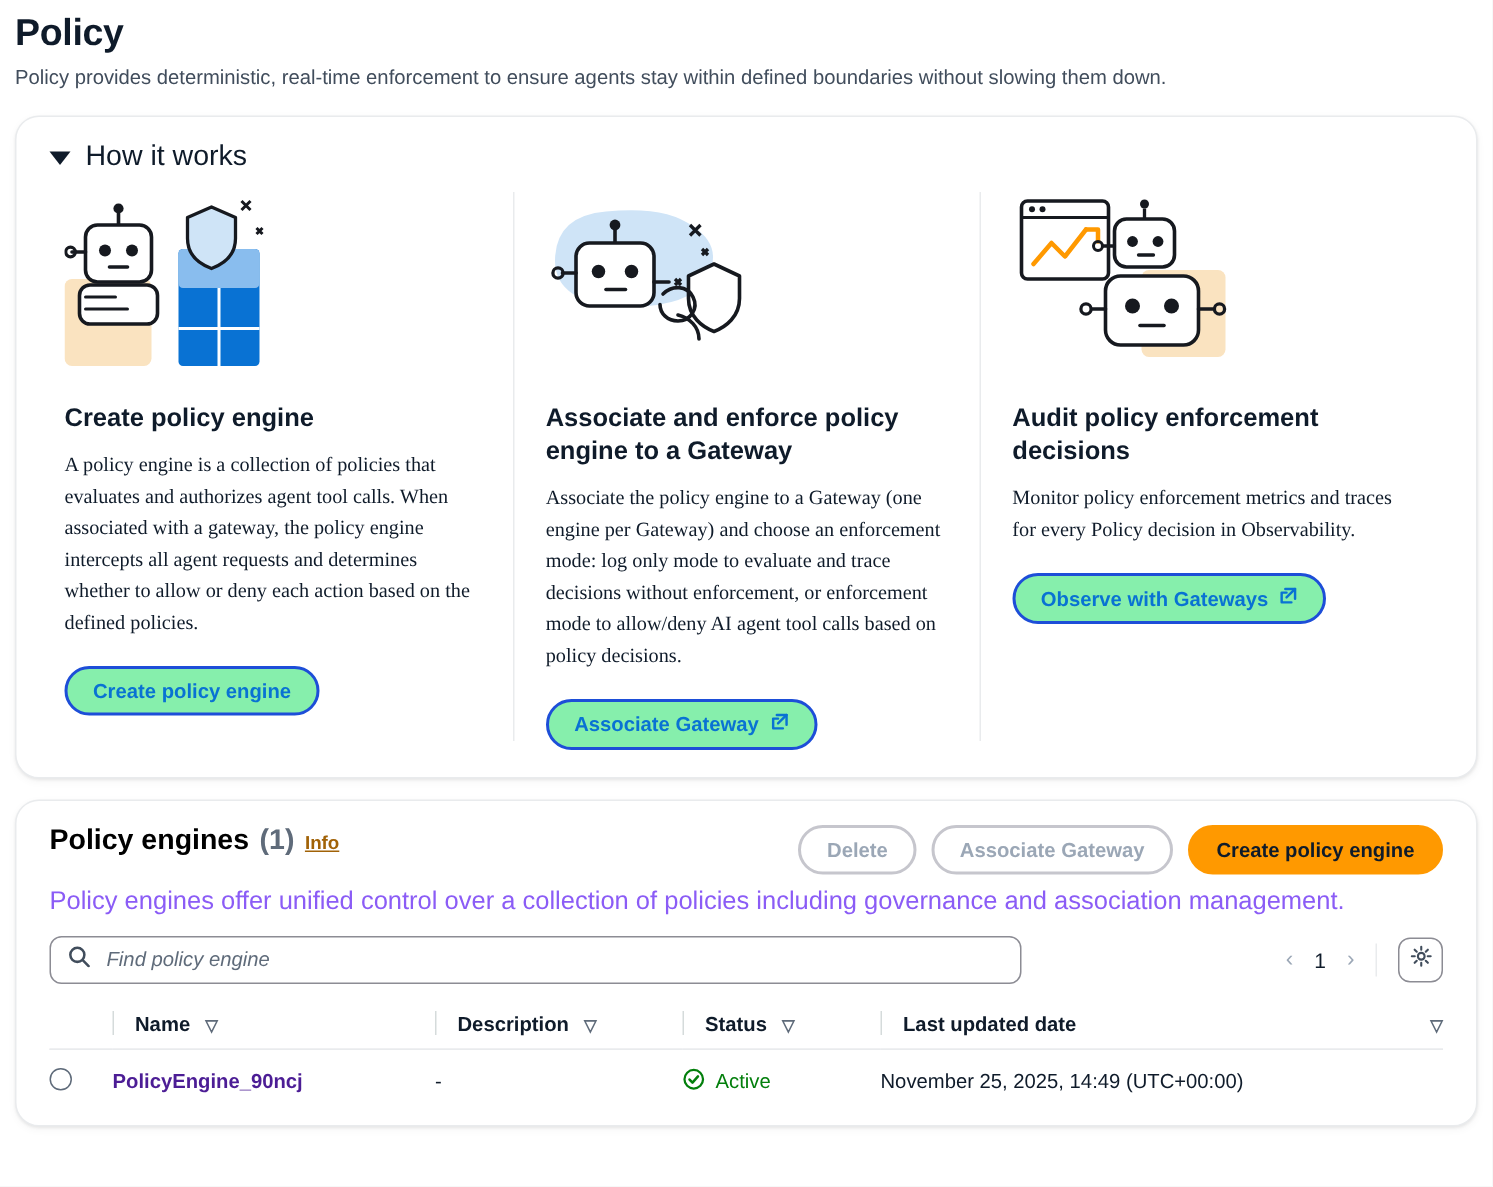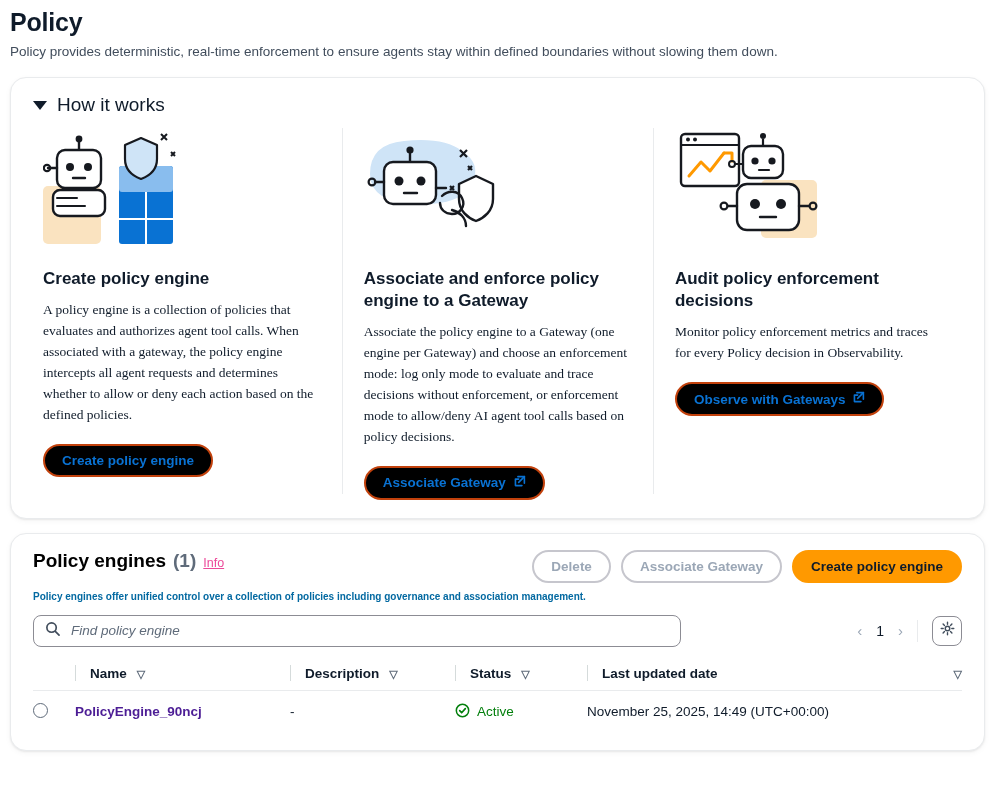--- a/index.html
+++ b/index.html
@@ -81,23 +81,23 @@
     display: inline-flex; align-items: center; justify-content: center;
     gap: 7px;
     font-family: "Liberation Sans", sans-serif;
     font-size: 13.5px; font-weight: bold;
     border-radius: 18px;
     padding: 7px 17px;
     cursor: pointer;
     white-space: nowrap;
   }
   .btn-outline {
-    background: #000000;
+    background: #86efac;
     color: #0972d3;
-    border: 2px solid #c2410c;
+    border: 2px solid #1d4ed8;
   }
   .btn-primary {
     background: #ff9900;
     color: #0f1b2a;
     border: 2px solid #ff9900;
   }
   .btn-disabled {
     background: #ffffff;
     color: #9ba7b6;
     border: 2px solid #c6c6cd;
@@ -107,25 +107,25 @@
 
   .mt-cta { margin-top: 18px; }
 
   
   .engines { margin-top: 14px; padding: 16px 22px 0 22px; height: 218px; }
   .eng-top { display: flex; align-items: flex-start; }
   .eng-title-wrap { display: flex; align-items: baseline; gap: 7px; }
   .eng-title { font-size: 19px; font-weight: bold; color: #000000; }
   .eng-count { font-size: 19px; font-weight: bold; color: #5f6b7a; }
   .info-link {
-    font-size: 12.5px; color: #ec4899; text-decoration: underline; cursor: pointer;
-    font-weight: normal;
+    font-size: 12.5px; color: #a16207; text-decoration: underline; cursor: pointer;
+    font-weight: bold;
   }
   .eng-actions { margin-left: auto; display: flex; gap: 10px; }
-  .eng-desc { font-size: 10px; color: #0369a1; margin: 8px 0 0 0; font-weight: bold; }
+  .eng-desc { font-size: 17px; color: #8b5cf6; margin: 8px 0 0 0; }
 
   .eng-controls { display: flex; align-items: center; margin-top: 13px; gap: 12px; }
   .search-box {
     flex: 0 0 648px;
     height: 32px;
     border: 1px solid #8c8c94;
     border-radius: 8px;
     display: flex; align-items: center; gap: 9px;
     padding: 0 11px;
     background: #fff;

